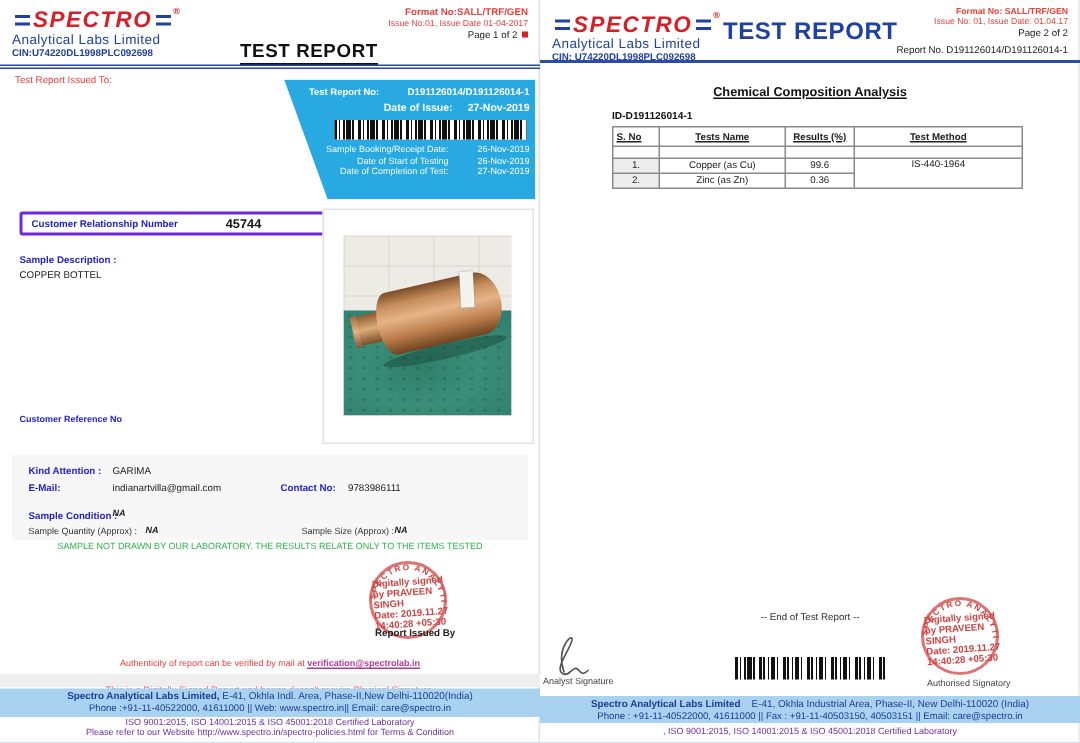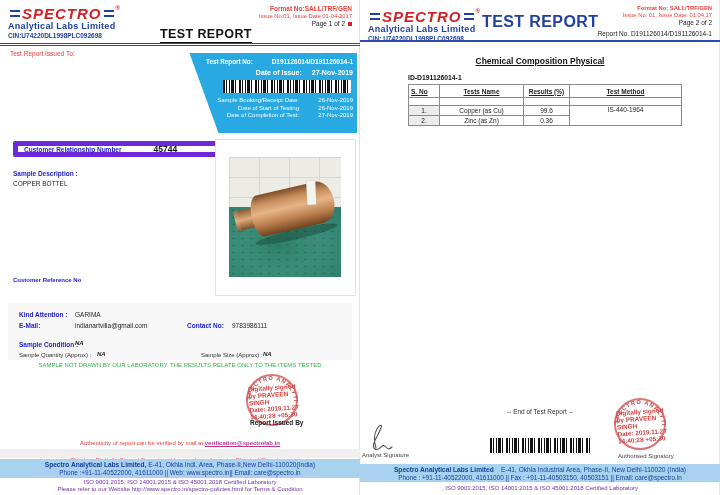--- a/index.html
+++ b/index.html
@@ -8,21 +8,21 @@
   .page { position:absolute; top:0; width:360px; height:495px; background:#fff; }
   .page1 { left:0; border-right:1px solid #e2e2e2; }
   .page2 { left:360px; border-right:1px solid #e8e8e8; }
 
   
   .logo { position:absolute; left:8px; top:5px; }
   .logo-row { display:flex; align-items:center; }
   .dash { display:inline-block; width:10px; height:7px; border-top:2.5px solid #2141a0; border-bottom:2.5px solid #2141a0; margin:0 2px; }
   .brand { font-size:15px; font-weight:bold; font-style:italic; letter-spacing:1px; color:#d42027; }
   .reg { font-size:6px; color:#d42027; align-self:flex-start; font-weight:bold; }
-  .logo-sub { font-size:9px; font-weight:bold; color:#2141a0; margin-top:-1px; letter-spacing:.3px; }
+  .logo-sub { font-size:9px; font-weight:normal; color:#2141a0; margin-top:-1px; letter-spacing:.3px; }
   .logo-cin { font-size:6.5px; font-weight:bold; color:#2141a0; margin-top:1px; }
 
   
   .meta { position:absolute; top:5px; right:7px; text-align:right; line-height:1.25; }
   .meta .fmt { color:#e8413d; font-size:6.5px; font-weight:bold; }
   .meta .iss { color:#e8413d; font-size:5.8px; }
   .meta .pg  { color:#222; font-size:6.5px; }
   .meta .rep { color:#222; font-size:6.5px; margin-top:2px; }
   .red-sq { display:inline-block; width:4px; height:4px; background:#d42027; margin-left:3px; }
 
@@ -46,21 +46,21 @@
   .b-row.issue { justify-content:flex-end; gap:10px; margin-top:4px; }
   .b-row.issue .b-lbl { font-size:7px; }
   .b-row.issue .b-val { font-size:7px; }
   .b-barcode-wrap { display:flex; justify-content:center; margin:4px 0 4px 14px; }
   .barcode { background:#fff; height:13px; width:128px;
     background-image:repeating-linear-gradient(90deg,#111 0 2px,#fff 2px 3px,#111 3px 4px,#fff 4px 6px,#111 6px 7px,#fff 7px 8px,#111 8px 11px,#fff 11px 12px,#111 12px 13px,#fff 13px 16px); }
   .b-row.small .b-lbl { font-size:6px; font-weight:normal; opacity:.95; }
   .b-row.small .b-val { font-size:6px; font-weight:normal; width:48px; text-align:right; }
   .b-row.small { margin-top:1.5px; justify-content:flex-end; gap:6px; }
 
-  .crn-box { position:absolute; left:13px; top:141px; width:210px; height:16px; border:5px solid #6d28d9; border-radius:2px; background:#fff; display:flex; align-items:center; padding:0 6px; }
+  .crn-box { position:absolute; left:13px; top:141px; width:210px; height:16px; border:2px solid #6d28d9; border-radius:2px; background:#fff; display:flex; align-items:center; padding:0 6px; }
   .crn-lbl { font-size:6.5px; font-weight:bold; color:#2222cc; }
   .crn-val { font-size:8.5px; font-weight:bold; color:#111; margin-left:32px; }
 
   .samp-desc-lbl { position:absolute; left:13px; top:170px; font-size:6.5px; font-weight:bold; color:#2222cc; }
   .samp-desc-val { position:absolute; left:13px; top:180px; font-size:6.5px; color:#222; }
 
   .photo-box { position:absolute; left:215px; top:139px; width:141px; height:157px; background:#fff; border:1px solid #e3e3e3; }
   .photo { position:absolute; left:13px; top:17px; width:112px; height:120px; overflow:hidden; background:#e9e6e0; }
   .tiles { position:absolute; left:0; right:0; top:0; height:46%; background:#edebe6;
     background-image:linear-gradient(#d8d5ce 1px,transparent 1px),linear-gradient(90deg,#d8d5ce 1px,transparent 1px); background-size:30px 20px; }
@@ -282,21 +282,21 @@
 
     <div class="meta">
       <div class="fmt" style="font-size:5.8px;">Format No: SALL/TRF/GEN</div>
       <div class="iss">Issue No: 01, Issue Date: 01.04.17</div>
       <div class="pg">Page 2 of 2</div>
       <div class="rep">Report No. D191126014/D191126014-1</div>
     </div>
 
     <div class="rule2"></div>
 
-    <div class="section-title">Chemical Composition Physical</div>
+    <div class="section-title">Chemical Composition Analysis</div>
     <div class="sample-id">ID-D191126014-1</div>
 
     <table class="comp">
       <tbody>
           <tr>
         <th class="col-sno sno">S. No</th>
         <th class="col-name">Tests Name</th>
         <th class="col-res">Results (%)</th>
         <th class="col-method">Test Method</th>
       </tr>

